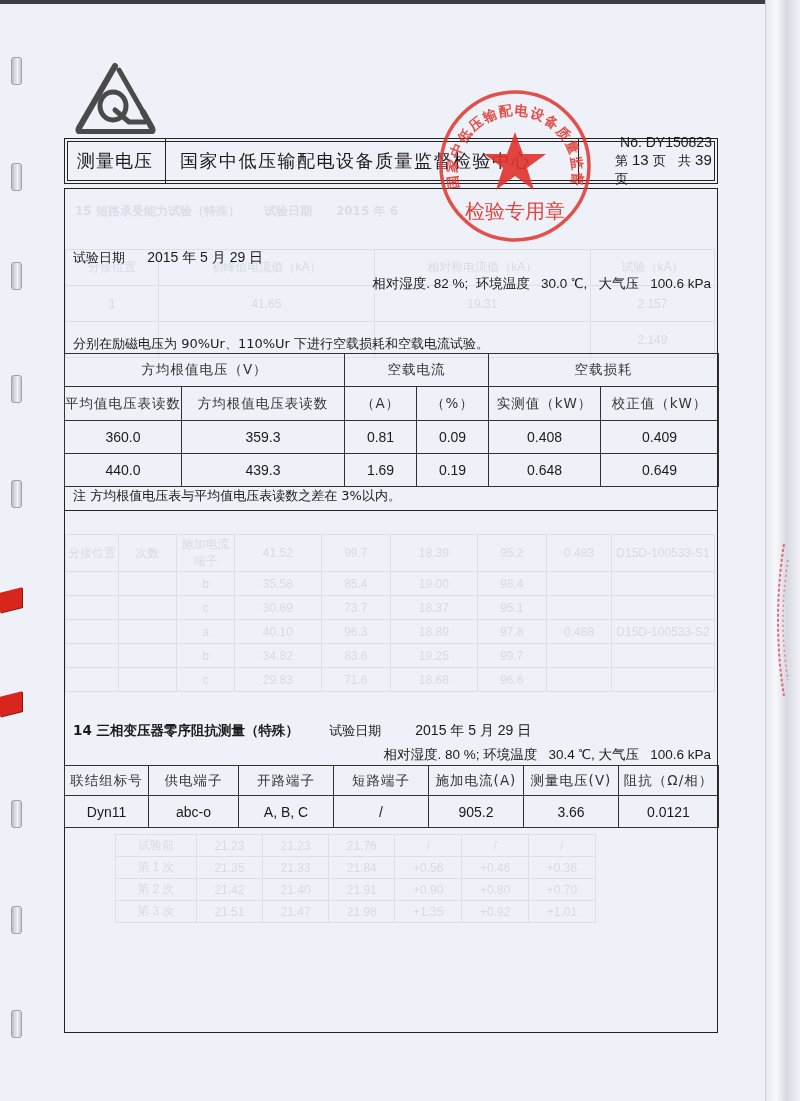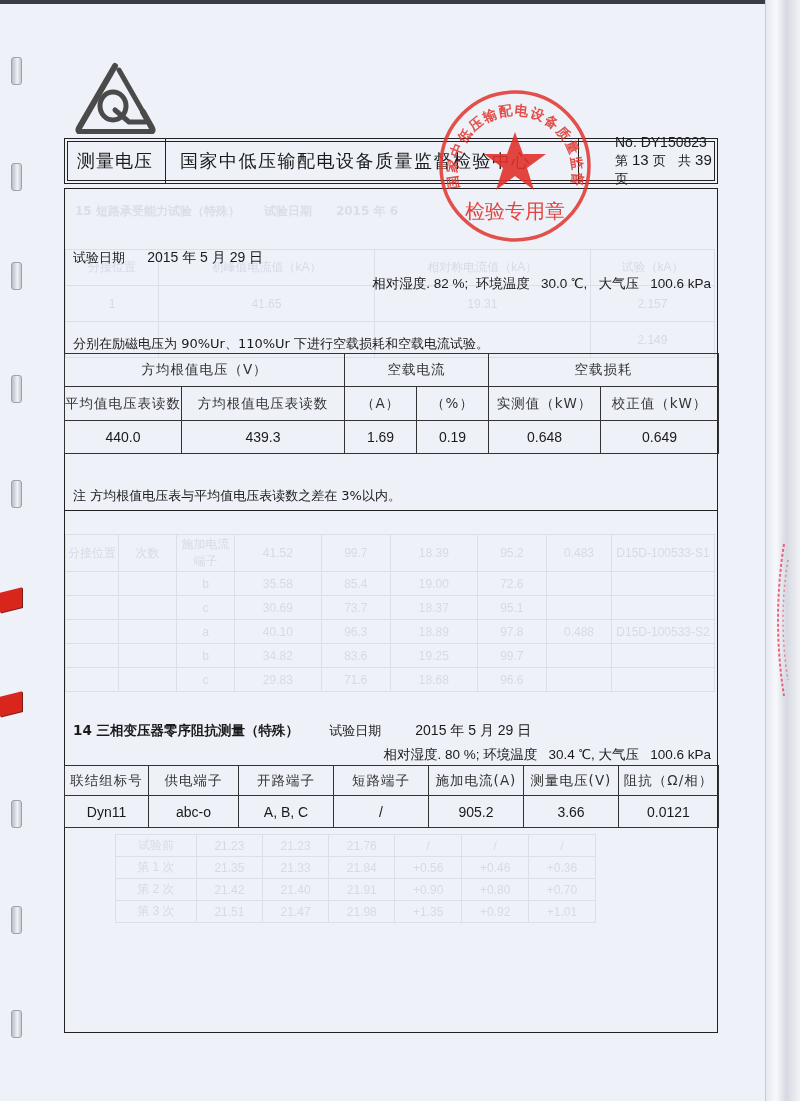--- a/index.html
+++ b/index.html
@@ -28,21 +28,21 @@
   .logo { position:absolute; left:73px; top:62px; width:85px; height:72px; }
 
   .header-box {
     position:absolute; left:64px; top:138px; width:654px; height:46px;
     border:1.5px solid #222; display:flex; box-sizing:border-box;
     outline:1px solid #222; outline-offset:-4px;
   }
   .hb-cell { display:flex; align-items:center; box-sizing:border-box; }
   .hb-report { width:101px; border-right:1.5px solid #222; justify-content:center; font-size:18px; letter-spacing:1px; }
   .hb-org { width:413px; border-right:1.5px solid #222; padding-left:14px; font-size:18px; letter-spacing:1.5px; }
-  .hb-no { flex:1; flex-direction:column; align-items:flex-start; justify-content:center; padding-left:36px; }
+  .hb-no { flex:1; flex-direction:column; align-items:center; justify-content:center; padding-left:36px; }
   .hb-no .no-line { font-family:"Liberation Sans",sans-serif; font-size:14px; }
   .hb-no .page-line { font-size:13px; margin-top:1px; }
   .hb-no .page-line .num { font-family:"Liberation Sans",sans-serif; font-size:15px; margin:0 4px; }
 
   .main-frame {
     position:absolute; left:64px; top:188px; width:654px; height:845px;
     border:1.5px solid #222; box-sizing:border-box;
   }
   .sep-line { position:absolute; left:0; right:0; height:0; border-top:1.5px solid #222; }
 
@@ -136,21 +136,21 @@
           <td style="width:62px">0.483</td>
           <td style="width:100px">D15D-100533-S1</td>
         </tr>
     <tr style="height:24px">
           <td></td>
           <td></td>
           <td>b</td>
           <td>35.58</td>
           <td>85.4</td>
           <td>19.00</td>
-          <td>72.6</td>
+          <td>98.4</td>
           <td></td>
           <td></td>
         </tr>
     <tr style="height:24px">
           <td></td>
           <td></td>
           <td>c</td>
           <td>30.69</td>
           <td>73.7</td>
           <td>18.37</td>
@@ -258,20 +258,28 @@
       <td class="hd" colspan="2">空载电流</td>
       <td class="hd" colspan="2">空载损耗</td>
     </tr>
     <tr style="height:34px">
       <td class="hd">平均值电压表读数</td>
       <td class="hd">方均根值电压表读数</td>
       <td class="hd">（A）</td>
       <td class="hd">（%）</td>
       <td class="hd">实测值（kW）</td>
       <td class="hd">校正值（kW）</td>
+    </tr>
+    <tr style="height:33px">
+      <td class="v">360.0</td>
+      <td class="v">359.3</td>
+      <td class="v">0.81</td>
+      <td class="v">0.09</td>
+      <td class="v">0.408</td>
+      <td class="v">0.409</td>
     </tr>
     <tr style="height:33px">
       <td class="v">440.0</td>
       <td class="v">439.3</td>
       <td class="v">1.69</td>
       <td class="v">0.19</td>
       <td class="v">0.648</td>
       <td class="v">0.649</td>
     </tr>
   </tbody>

